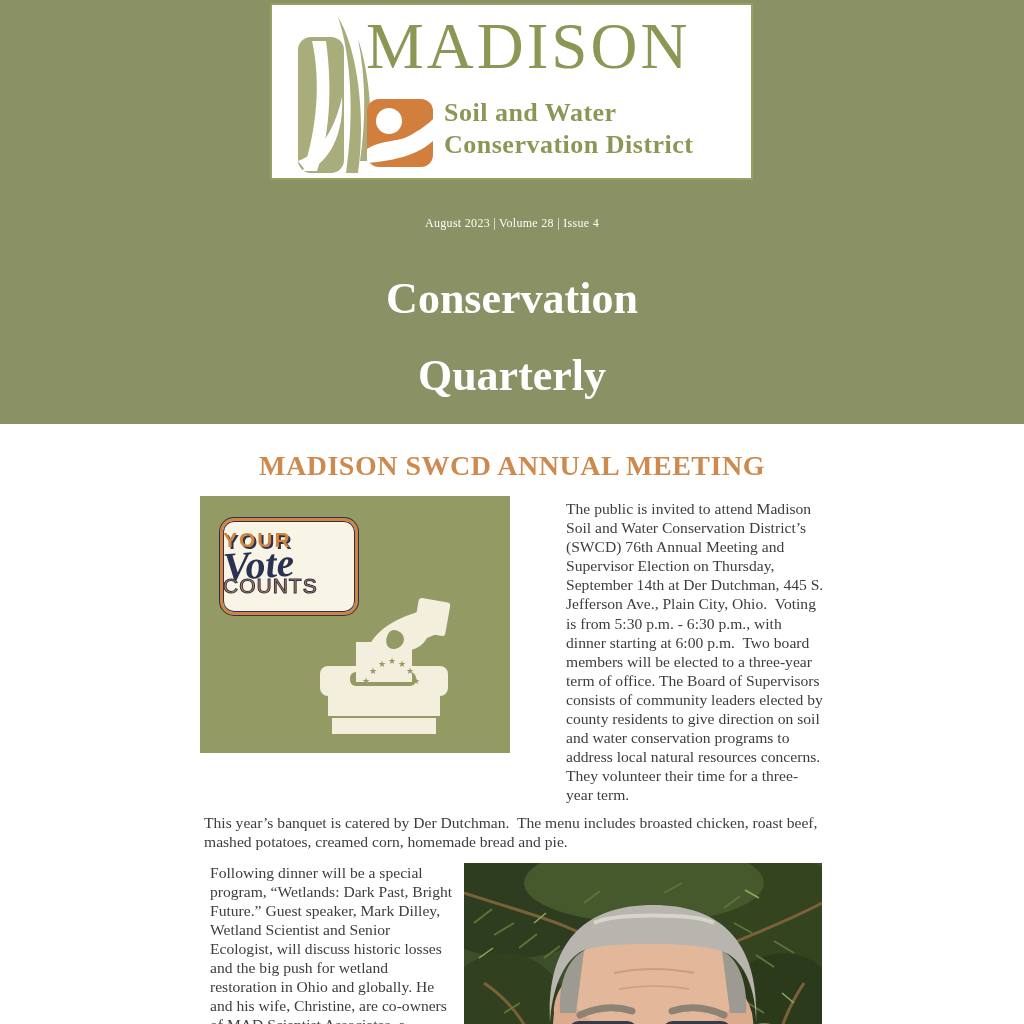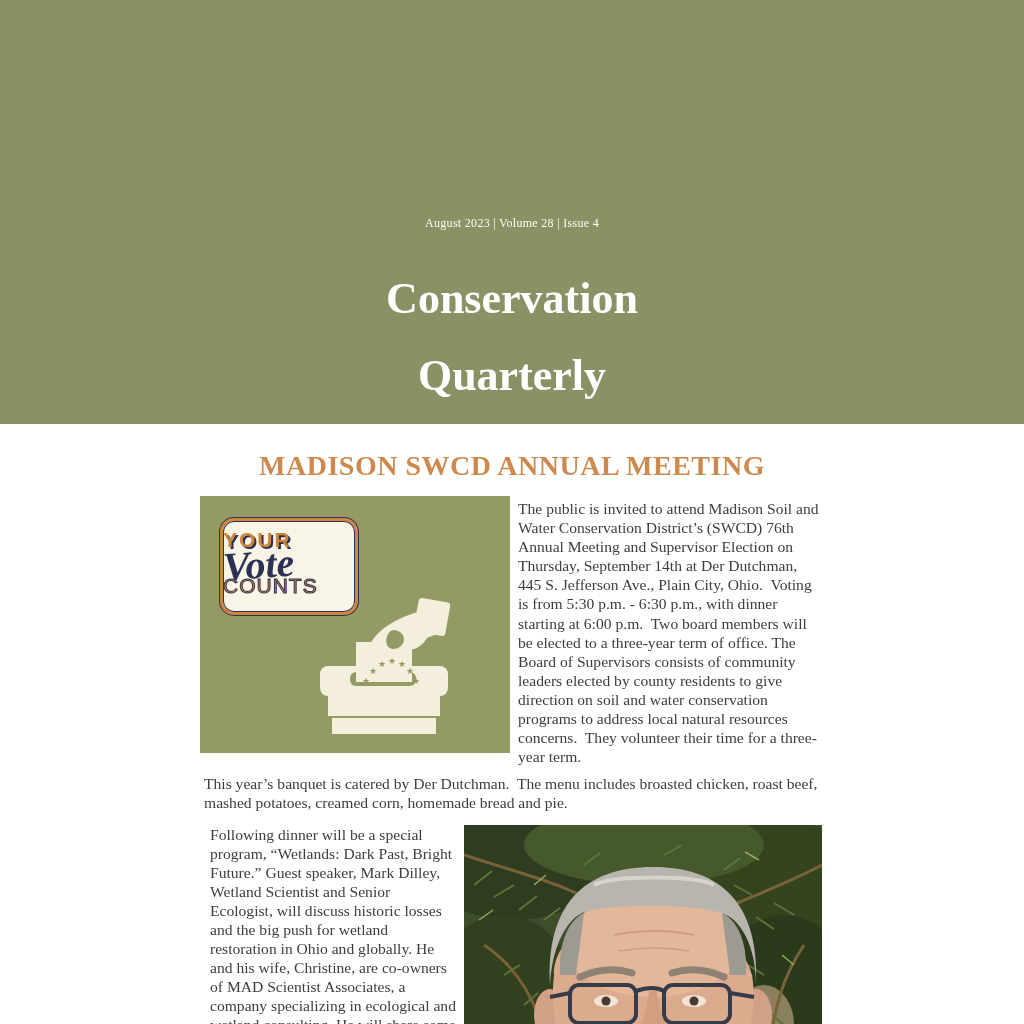--- a/index.html
+++ b/index.html
@@ -40,36 +40,57 @@
                 text-shadow:2px 2px 0 #2d3254; }
   .badge-vote { margin-top:-13px; font-style:italic; font-weight:bold; font-size:40px;
                 color:#2b3153; transform:rotate(-4deg); }
   .badge-counts { margin-top:-12px; font-family:"Liberation Sans", sans-serif;
                   font-weight:normal; font-size:21px; letter-spacing:1px; color:#d08438;
                   -webkit-text-stroke:1px #2d3254; }
   .ballot-art { position:absolute; right:0; bottom:0; }
 
   .intro-col { margin-left:8px; width:306px; }
   .body-text { font-size:15.6px; line-height:19.1px; color:#3d3d3d; white-space:pre-wrap; }
-  .intro-col .body-text { margin-top:3px; }
+  .intro-col .body-text { margin-top:3px;margin-left:48px; }
 
   .banquet { margin-top:8px; padding-left:4px; width:620px; }
 
   .row2 { display:flex; margin-top:12px; }
   .program-col { width:256px; padding-left:10px; }
   .photo-figure { flex:none; margin-left:8px; width:358px; height:212px;
                   overflow:hidden; background:#3c4e2a; }
 </style>
 </head>
 <body>
 
 <div class="page">
 
   <div class="masthead">
 
+    <div class="logo-box">
+      <svg class="logo-graphic" width="142" height="168" viewBox="0 0 142 168">
+
+        <g>
+          <rect x="2" y="28" width="46" height="136" rx="13" fill="#a9ac7b"></rect>
+          <path d="M7,162 C21,120 25,72 16,32 L30,32 C37,82 33,130 21,162 Z" fill="#ffffff"></path>
+          <path d="M2,152 C26,144 40,116 46,88 C48,124 34,154 10,162 Z" fill="#ffffff"></path>
+          <path d="M50,164 C58,110 56,50 42,8 C62,40 70,110 62,164 Z" fill="#a9ac7b"></path>
+          <path d="M64,152 C70,112 70,70 62,30 C74,64 78,120 72,152 Z" fill="#a9ac7b"></path>
+        </g>
+
+        <g transform="translate(71,90)">
+          <rect x="0" y="0" width="66" height="68" rx="12" fill="#d27e3d"></rect>
+          <circle cx="22" cy="22" r="13" fill="#ffffff"></circle>
+          <path d="M0,50 C16,40 30,44 44,36 C54,30 60,26 66,20 L66,42 C52,55 28,62 0,64 Z" fill="#ffffff"></path>
+        </g>
+      </svg>
+      <div class="logo-name">MADISON</div>
+      <div class="logo-sub s1">Soil and Water</div>
+      <div class="logo-sub s2">Conservation District</div>
+    </div>
 
     <div class="issue-line">August 2023 | Volume 28 | Issue 4</div>
 
     <div class="main-title">
       <div>Conservation</div>
       <div>Quarterly</div>
     </div>
   </div>
 
   <div class="content">

